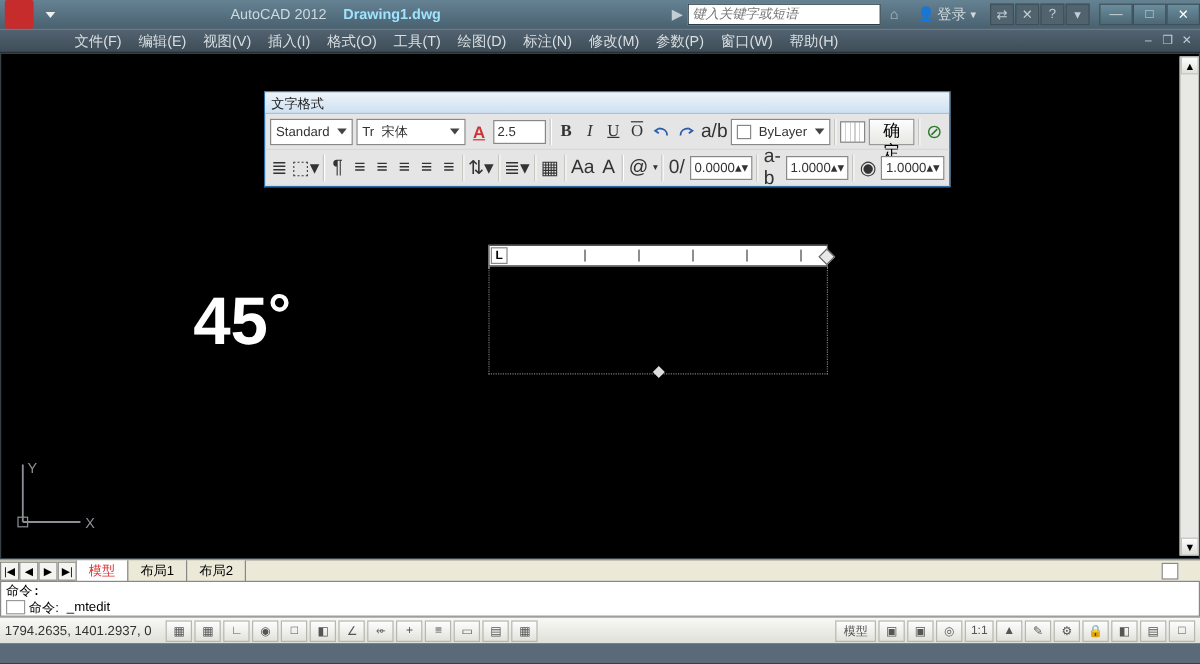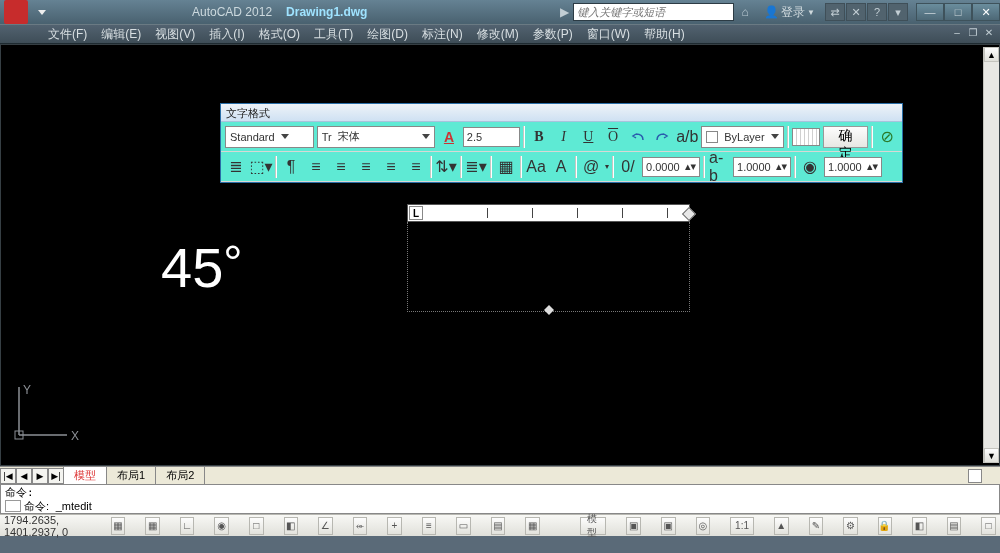--- a/index.html
+++ b/index.html
@@ -17,47 +17,47 @@
 .search-right-icon { width:18px;height:18px;margin-left:2px;display:flex;align-items:center;justify-content:center;color:#b9c9d2;font-size:12px;}
 .login { margin: 0 10px; color:#cfd9dd; font-size:12px; display:flex; align-items:center;gap:2px;}
 .login .down{font-size:8px}
 .tb-btns{display:flex;gap:1px;}
 .tb-btn{width:20px;height:18px;display:flex;align-items:center;justify-content:center;color:#c2ced4;font-size:11px;background:#51636e;border:1px solid #3f4f58;}
 .win-ctrl{display:flex;align-items:center;gap:0;margin-left:8px;}
 .win-ctrl div{width:28px;height:18px;display:flex;align-items:center;justify-content:center;color:#cfd9dd;font-size:11px;background:linear-gradient(#6a8d9d,#4d6876);border:1px solid #3e525b;}
 .win-ctrl .close-w{color:#fff;}
 
 
-.menubar { height: 20px; background: linear-gradient(#526270,#3e4d57); display:flex; align-items:flex-start; color:#d8dfe2; font-size: 12px; padding-left:41px; border-top:1px solid #6a7a83; border-bottom:1px solid #1e2a30;}
+.menubar { height: 20px; background: linear-gradient(#526270,#3e4d57); display:flex; align-items:center; color:#d8dfe2; font-size: 12px; padding-left:55px; border-top:1px solid #6a7a83; border-bottom:1px solid #1e2a30;}
 .menubar .menuitem{ padding: 0 7px; height:100%; display:flex; align-items:center; }
 .inner-win-ctrl{margin-left:auto;display:flex;gap:2px;padding-right:4px}
 .inner-win-ctrl div{width:14px;height:14px;font-size:10px;color:#c2ced4;display:flex;align-items:center;justify-content:center;}
 
 
 .main { position:relative; height: 422px; background:#000; border:1px solid #363f44;}
 .ucs{position:absolute;left:18px;bottom:30px;color:#8c9096;font-size:12px;}
 .ucs svg line{stroke:#8c9096;stroke-width:1.5;}
 
-.drawing-text1{position:absolute;left:160px;top:190px;color:#fff;font-family:'Times New Roman',serif;font-size:56px;font-weight:400}
+.drawing-text1{position:absolute;left:160px;top:190px;color:#fff;font-family:'Times New Roman',serif;font-size:56px;font-weight:700}
 .drawing-text1 .deg{font-size:48px;vertical-align:top}
 
 .mtext-editor{position:absolute;left:406px;top:159px;width:283px;height:110px;}
 .mtext-ruler{height:18px;background:#fff;border:1px solid #555;display:flex;align-items:center;position:relative}
 .mtext-ruler .Lmark{width:14px;height:14px;margin:1px;border:1px solid #888;font-size:10px;display:flex;align-items:center;justify-content:center;font-weight:bold}
 .mtext-ruler .tick{position:absolute;top:3px;bottom:3px;width:1px;background:#444}
 .mtext-ruler .diamond{position:absolute;right:-5px;top:4px;width:10px;height:10px;background:#e8e8e8;border:1px solid #666;transform:rotate(45deg)}
 .mtext-body{border:1px dotted #787878;border-top:none;height:90px;position:relative}
 .mtext-content{color:#fff;font-family:'Times New Roman',serif;font-size:56px;padding:2px 4px;line-height:1}
 .mtext-width-handle{position:absolute;bottom:-6px;left:48%;width:12px;height:12px;display:flex;flex-direction:column;align-items:center}
 .mtext-width-handle div{width:0;height:0;border-left:5px solid transparent;border-right:5px solid transparent}
 .mtext-width-handle .up{border-bottom:5px solid #ddd}
 .mtext-width-handle .dn{border-top:5px solid #ddd}
 
 
-.textformat{position:absolute;left:219px;top:58px;width:683px;background:#5eead4;border:1px solid #2a6ea7;box-shadow:2px 2px 4px rgba(0,0,0,.4)}
+.textformat{position:absolute;left:219px;top:31px;width:572px;background:#e5e5e5;border:1px solid #2a6ea7;box-shadow:2px 2px 4px rgba(0,0,0,.4)}
 .textformat .tfh{height:18px;background:linear-gradient(#eef3f8,#cfe1f3);border-bottom:1px solid #a7c3dc;font-size:11px;padding:2px 5px;color:#222;}
 .tfrow{display:flex;align-items:center;height:30px;padding:2px 4px;gap:3px;border-bottom:1px solid #d8d8d4;font-size:11px;color:#333}
 .tfsel{height:22px;background:#fff;border:1px solid #888;display:flex;align-items:center;padding:0 4px;gap:6px}
 .tfsel .dd{width:0;height:0;border-left:4px solid transparent;border-right:4px solid transparent;border-top:5px solid #444}
 .tfbtn{width:22px;height:22px;display:flex;align-items:center;justify-content:center;border:1px solid transparent;font-size:16px;color:#333}
 .tfnum{width:58px;height:20px;background:#fff;border:1px solid #888;font-size:11px;padding:0 3px;display:flex;align-items:center;justify-content:space-between}
 .sep{width:2px;height:22px;border-left:1px solid #c7c7c2;border-right:1px solid #fff}
 .ok-btn{height:22px;padding:0 8px;border:1px solid #999;background:linear-gradient(#fdfdfd,#e7e7e3);font-size:14px}
 .ruler-icon{width:28px;height:18px;border:1px solid #888;background:repeating-linear-gradient(90deg,#fff,#fff 3px,#d0d0d0 3px,#d0d0d0 4px)}
 .Aicon{color:#c33;font-weight:bold;font-size:14px;text-decoration:underline}
@@ -68,21 +68,21 @@
 .layouts{height:18px;background:#ece9d8;border-top:1px solid #888;display:flex;align-items:center;font-size:11px;position:relative}
 .lay-navs{display:flex;gap:0}
 .lay-nav{width:16px;height:16px;display:flex;align-items:center;justify-content:center;font-size:9px;border:1px solid #888;background:#f4f4f0}
 .lay-tab{padding:1px 10px;border:1px solid #888;border-top:none;background:#ece9d8;margin-left:-1px}
 .lay-tab.active{color:#d33;background:#fff}
 
 .cmd{background:#fff;border:1px solid #888;}
 .cmd-line{font-size:11px;font-family:SimSun,monospace;padding:0 4px;height:14px}
 .cmd-line.input{display:flex;align-items:center}
 
-.status{height:22px;background:linear-gradient(#f8f8f5,#e0e0da);border-top:1px solid #b8b8b2;display:flex;align-items:center;font-size:11px;padding:0 4px;gap:20px;color:#333}
+.status{height:22px;background:linear-gradient(#f8f8f5,#e0e0da);border-top:1px solid #b8b8b2;display:flex;align-items:center;font-size:11px;padding:0 4px;gap:2px;color:#333}
 .status .coords{margin-right:10px;}
 .status .sbtn{width:22px;height:18px;border:1px solid #b7b7b1;background:linear-gradient(#fdfdfd,#e2e2dc);display:flex;align-items:center;justify-content:center;font-size:10px;color:#555}
 .status .spacer{flex:1}
 .rscroll{position:absolute;right:0;top:2px;bottom:2px;width:16px;background:#e8e8e4;border-left:1px solid #c4c4be;display:flex;flex-direction:column;justify-content:space-between}
 .rscroll div{height:15px;display:flex;align-items:center;justify-content:center;font-size:9px;background:linear-gradient(#fdfdfd,#e0e0da);border:1px solid #c4c4be}
 .lay-right-sq{position:absolute;right:18px;width:14px;height:14px;border:1px solid #888;background:#fff}
 </style>
 </head>
 <body>
 

